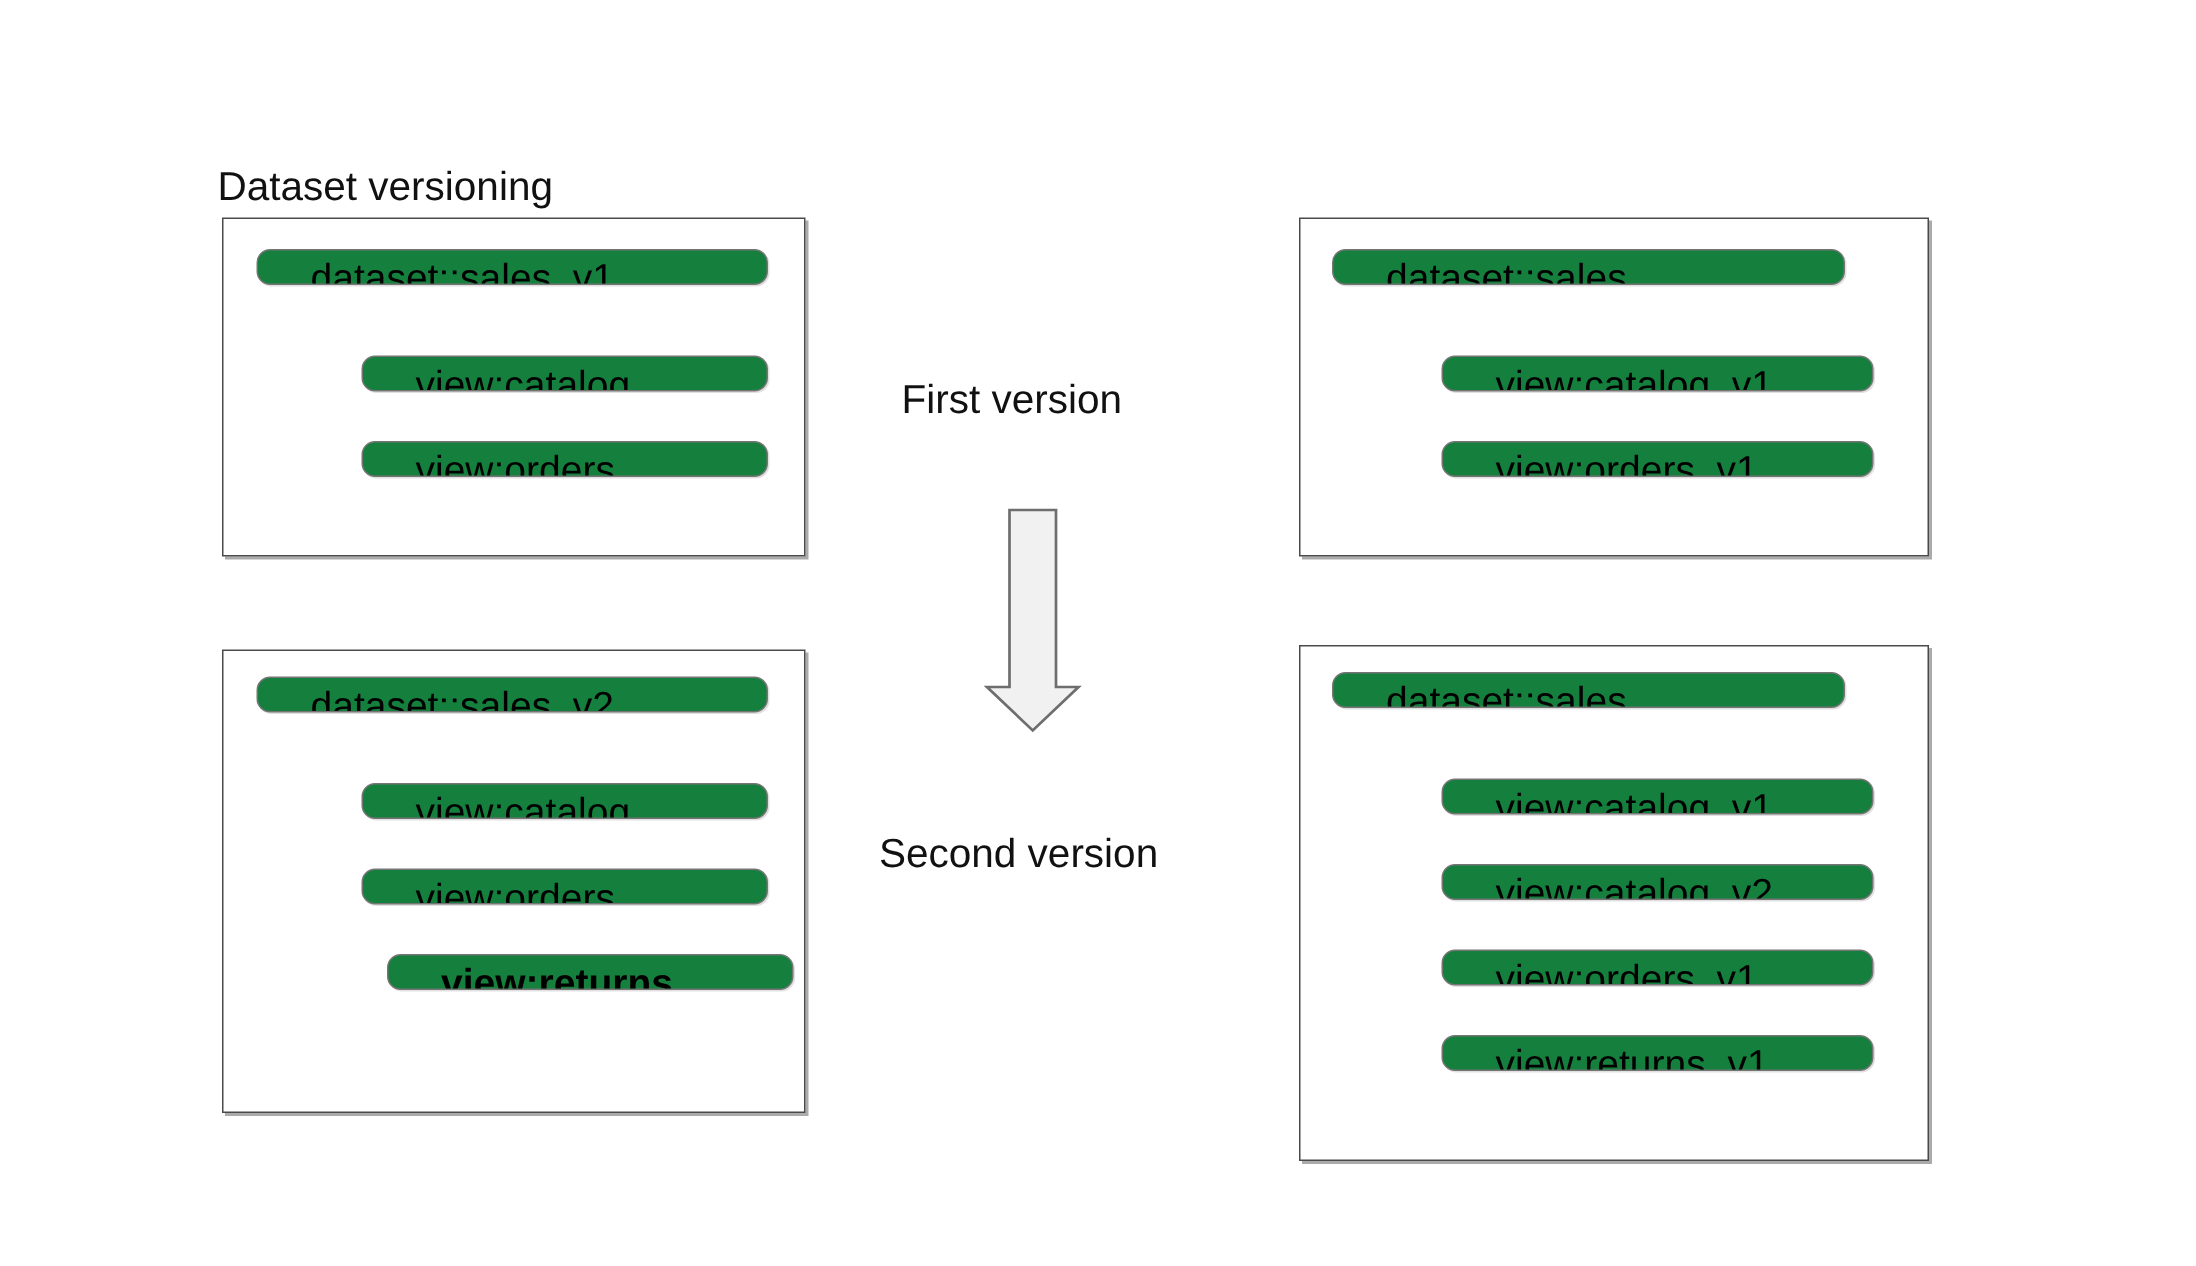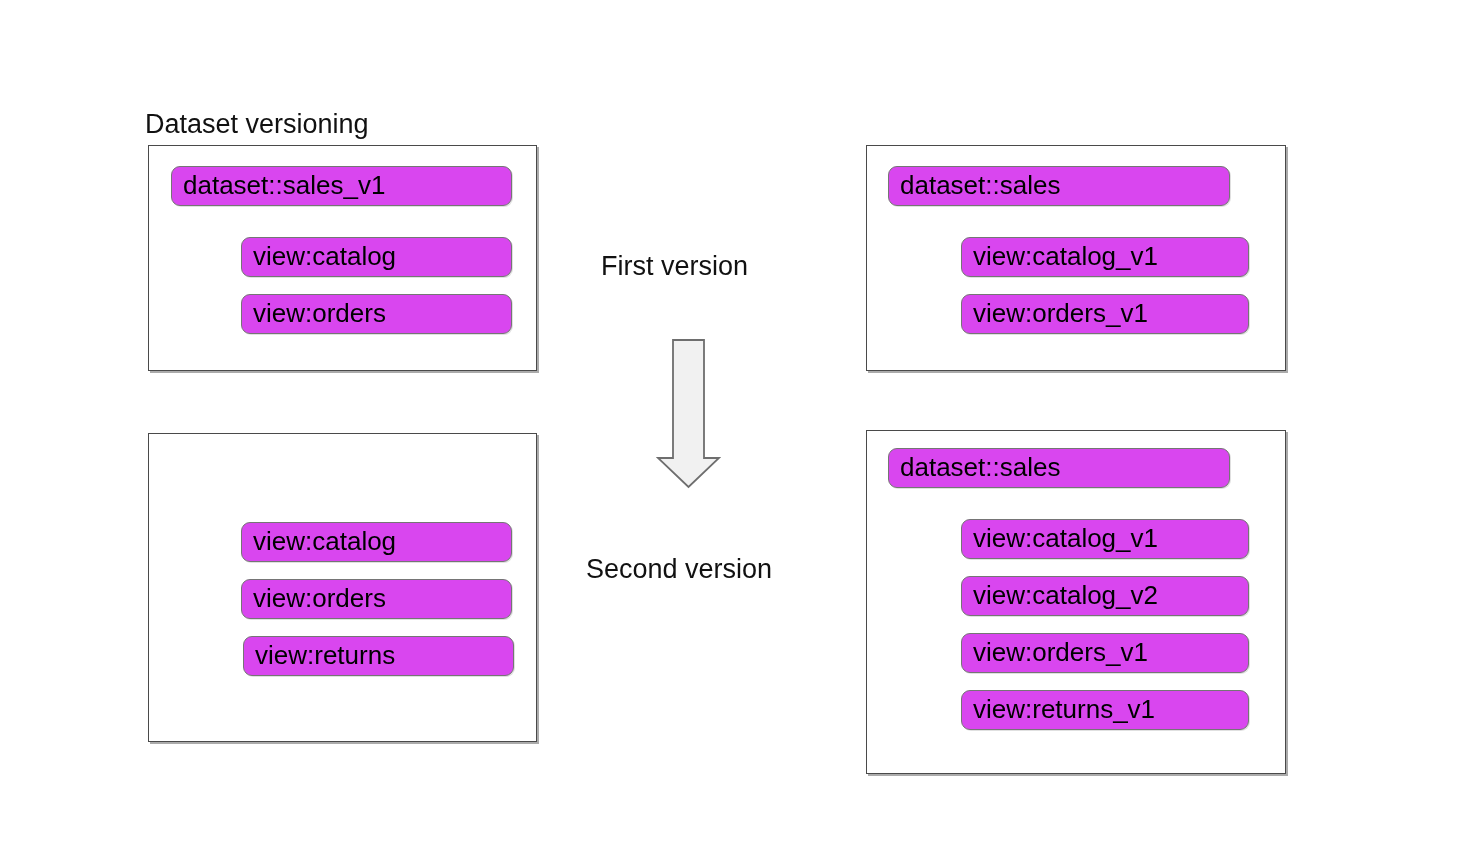--- a/index.html
+++ b/index.html
@@ -20,29 +20,29 @@
   }
   .outer-box {
     position: absolute;
     background: #ffffff;
     border: 1.6px solid #4a4a4a;
     box-shadow: 2px 2px 0 #ababab;
     box-sizing: border-box;
   }
   .pill {
     position: absolute;
-    height: 40px;
-    background: #d946ef;
+    height: 24px;
+    background: #15803d;
     border: 1.6px solid #757575;
     border-radius: 9px;
     box-sizing: border-box;
     box-shadow: 1px 1px 0 rgba(0,0,0,0.12);
     font-size: 26px;
     line-height: 37px;
-    padding-left: 11px;
+    padding-left: 35px;
     white-space: nowrap;
     overflow: hidden;
     color: #000;
   }
   .center-label {
     position: absolute;
     font-size: 27px;
     line-height: 32px;
     color: #111;
     white-space: nowrap;
@@ -77,23 +77,24 @@
 
   <div class="arrow-wrap">
     <svg width="66" height="150" viewBox="0 0 66 150" xmlns="http://www.w3.org/2000/svg">
       <polygon points="18,1 49,1 49,119 64,119 33.5,148 3,119 18,119" fill="#f1f1f1" stroke="#6e6e6e" stroke-width="1.8" stroke-linejoin="miter"></polygon>
     </svg>
   </div>
 
   <div class="center-label" style="left:586px; top:553px;">Second version</div>
 
   <div class="outer-box" style="left:148px; top:433px; width:389px; height:309px;"></div>
+  <div class="pill" style="left:171px; top:451px; width:341px;">dataset::sales_v2</div>
   <div class="pill" style="left:241px; top:522px; width:271px;">view:catalog</div>
   <div class="pill" style="left:241px; top:579px; width:271px;">view:orders</div>
-  <div class="pill" style="left:243px; top:636px; width:271px;">view:returns</div>
+  <div class="pill" style="left:258px; top:636px; width:271px;font-weight:bold;">view:returns</div>
 
   <div class="outer-box" style="left:866px; top:430px; width:420px; height:344px;"></div>
   <div class="pill" style="left:888px; top:448px; width:342px;">dataset::sales</div>
   <div class="pill" style="left:961px; top:519px; width:288px;">view:catalog_v1</div>
   <div class="pill" style="left:961px; top:576px; width:288px;">view:catalog_v2</div>
   <div class="pill" style="left:961px; top:633px; width:288px;">view:orders_v1</div>
   <div class="pill" style="left:961px; top:690px; width:288px;">view:returns_v1</div>
 
 </div>
 

